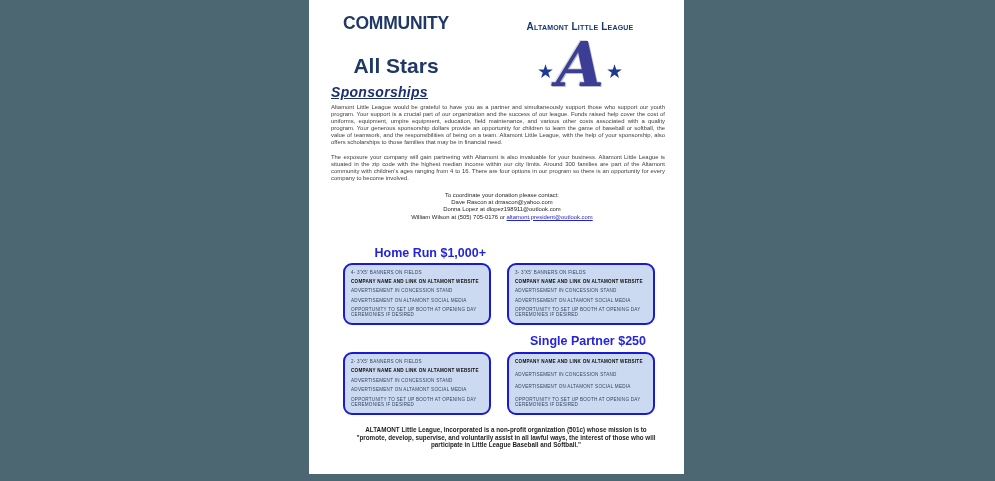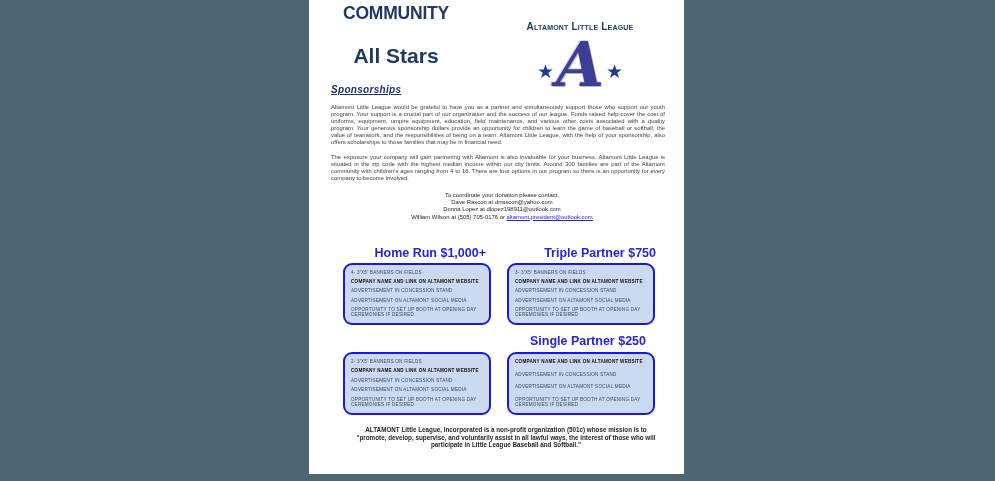--- a/index.html
+++ b/index.html
@@ -10,21 +10,21 @@
     position: relative;
     overflow: hidden;
   }
   .canvas { position: absolute; top:0; left:0; width: 995px; height: 481px; }
   .paper {
     position: absolute; left: 309px; top: 0; width: 375px; height: 474px;
     background: #ffffff;
   }
   
   .community-block {
-    position: absolute; left: 14px; top: 3px; width: 146px;
+    position: absolute; left: 14px; top: 13px; width: 146px;
     text-align: center; color: #1f3864; font-weight: bold;
   }
   .community-line1 { font-size: 17.5px; letter-spacing: -0.2px; }
   .community-line2 { font-size: 21px; margin-top: 20px; }
   .league-title {
     position: absolute; left: 178px; top: 21px; width: 186px;
     text-align: center; color: #17376e; font-weight: bold;
     font-variant: small-caps; font-size: 10px; letter-spacing: 0.2px;
   }
   .logo {
@@ -37,21 +37,21 @@
     font-size: 62px; line-height: 70px; color: #3b3e94;
     text-shadow: 1px 1px 0 #b9bcc6, -1px -1px 0 #d8dae2;
   }
   .logo .star { font-size: 19px; color: #1f3a93; margin-top: 32px; line-height: 1; }
   .logo .star.left { margin-right: 2px; }
   .logo .star.right { margin-left: 2px; }
   
   .sponsorships-heading {
     position: absolute; left: 22px; top: 84px;
     color: #1c2f6e; font-weight: bold; font-style: italic;
-    font-size: 10px; text-decoration: underline; letter-spacing: 0.3px;
+    font-size: 14px; text-decoration: underline; letter-spacing: 0.3px;
   }
   .para {
     position: absolute; left: 22px; width: 334px;
     font-size: 5.9px; line-height: 7.1px; color: #3d3d3d;
     text-align: justify;
   }
   .para1 { top: 104px; }
   .para2 { top: 154px; }
   .contact {
     position: absolute; left: 38px; top: 192px; width: 310px;
@@ -113,21 +113,20 @@
     <div class="para para2">The exposure your company will gain partnering with Altamont is also invaluable for your business. Altamont Little League is situated in the zip code with the highest median income within our city limits. Around 300 families are part of the Altamont community with children's ages ranging from 4 to 16.  There are four options in our program so there is an opportunity for every company to become involved.</div>
 
     <div class="contact">
       <div>To coordinate your donation please contact:</div>
       <div>Dave Rascon at drrascon@yahoo.com</div>
       <div>Donna Lopez at dlopez198911@outlook.com</div>
       <div><span>William Wilson at (505) 705-0176 or </span><a>altamont.president@outlook.com</a></div>
     </div>
 
     <div class="tier-title t0-title">Home Run $1,000+</div>
-    <div class="tier-title t1-title">Triple Partner $750</div>
     <div class="tier-title t3-title">Single  Partner $250</div>
 
     <div class="tier-box t0-box">
         <div class="tier-line">4- 3'X5' BANNERS ON FIELDS</div>
         <div class="tier-line bold">COMPANY NAME AND LINK ON ALTAMONT WEBSITE</div>
         <div class="tier-line">ADVERTISEMENT IN CONCESSION STAND</div>
         <div class="tier-line">ADVERTISEMENT ON ALTAMONT SOCIAL MEDIA</div>
         <div class="tier-line">OPPORTUNITY TO SET UP BOOTH AT OPENING DAY CEREMONIES IF DESIRED</div>
       </div>
     <div class="tier-box t1-box">

